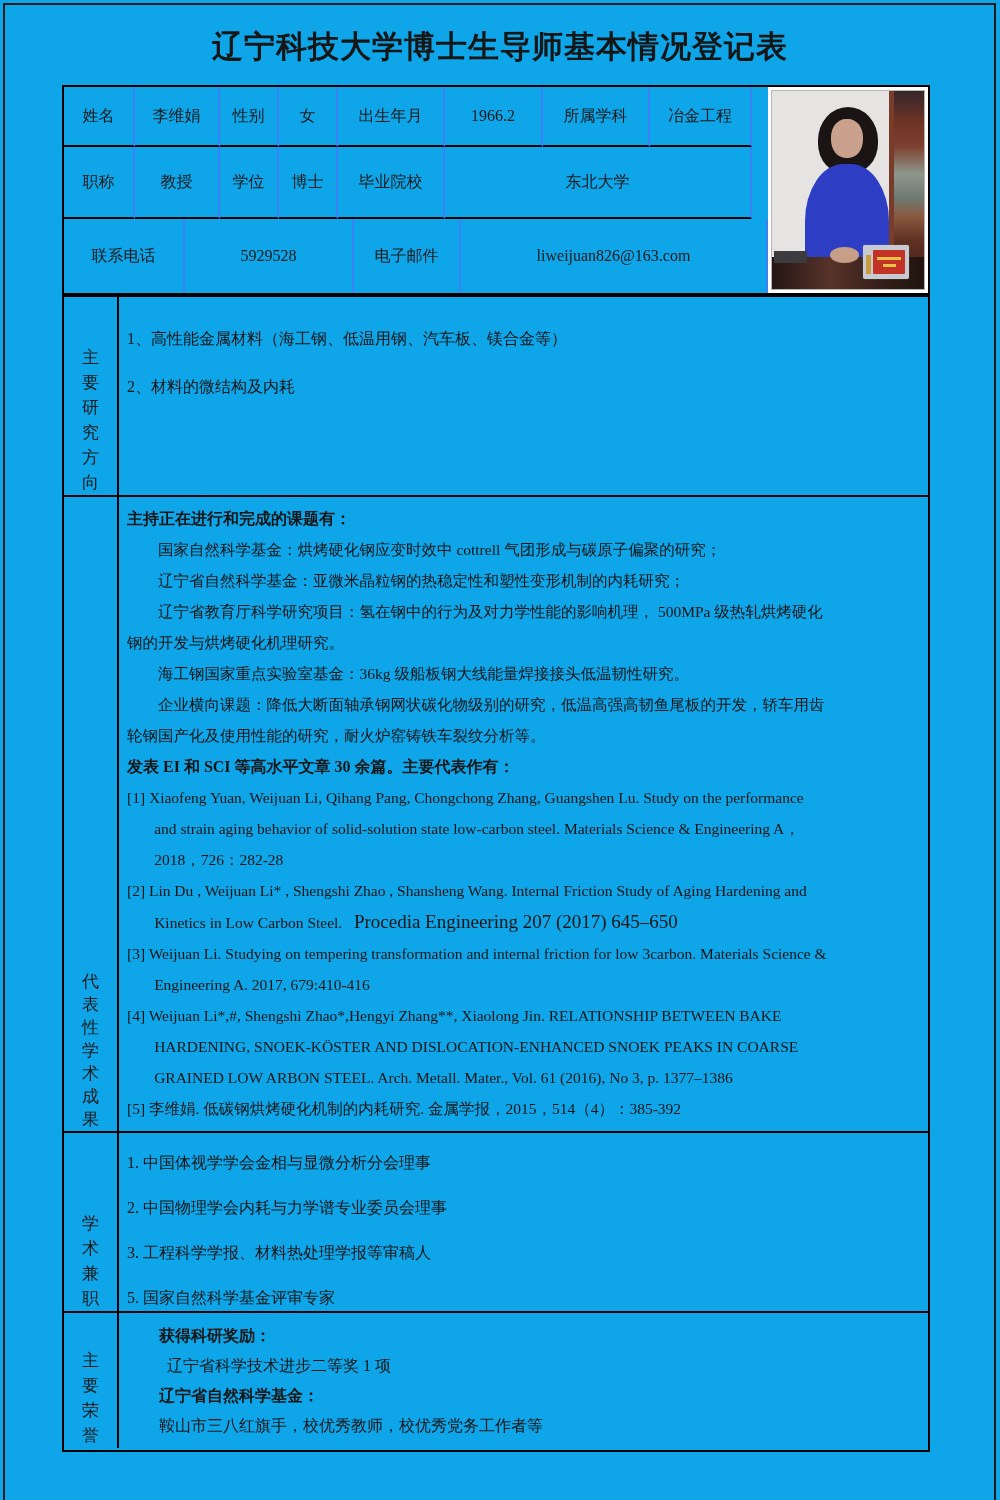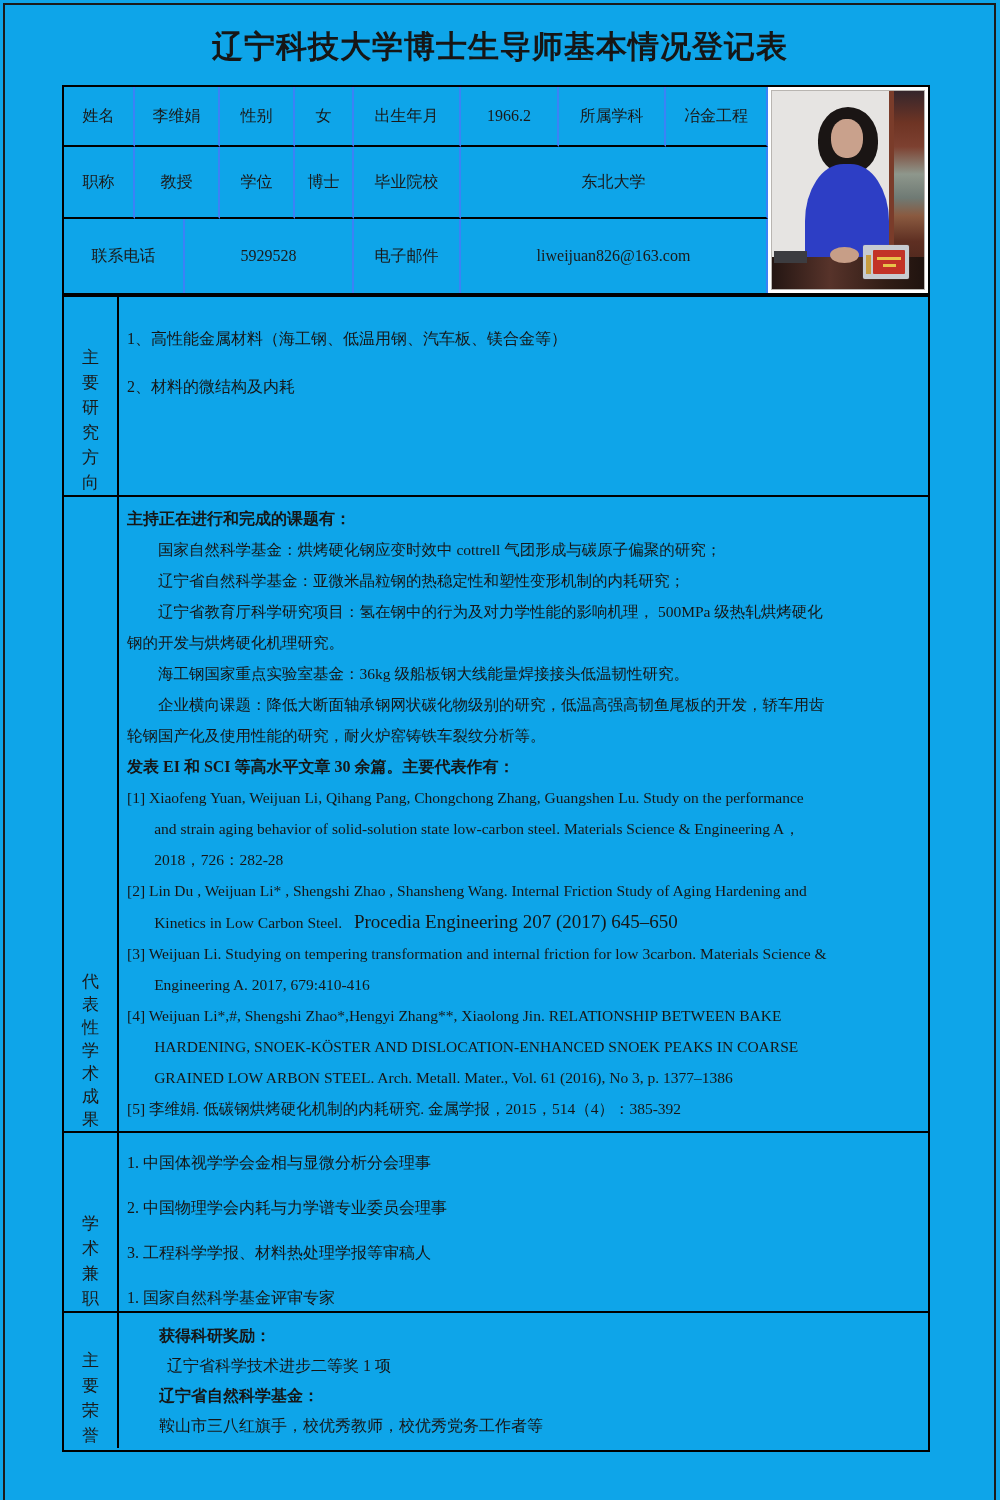--- a/index.html
+++ b/index.html
@@ -27,21 +27,21 @@
   .itrow { display:flex; width:704px; }
   .itrow-1 { height:60px; }
   .itrow-2 { height:72px; }
   .itrow-3 { height:74px; }
   .cell {
     display:flex; align-items:center; justify-content:center;
     border-right:2px solid #3b82f6; border-bottom:2px solid #000;
     font-size:16px; color:#1a1a1a; line-height:1.2;
   }
   .itrow-3 .cell { border-bottom:none; }
-  .c-w71{width:71px;} .c-w85{width:85px;} .c-w75{width:75px;} .c-w59{width:59px;}
+  .c-w71{width:71px;} .c-w85{width:85px;} .c-w75{width:59px;} .c-w59{width:59px;}
   .c-w107{width:107px;} .c-w98{width:98px;} .c-w102{width:102px;}
   .c-w307{width:307px;} .c-w121{width:121px;} .c-w169{width:169px;}
   
   .photo-cell {
     position:absolute; top:0; right:0; width:160px; height:206px;
     background:#fff; padding:3px;
   }
   .photo-scene { position:relative; width:100%; height:100%; background:#e6e4e2; overflow:hidden; border:1px solid #b9b5b1; }
   .ph-cabinet {
     position:absolute; right:0; top:0; width:23%; height:100%;
@@ -188,21 +188,21 @@
     </div>
 
     <div class="sec sec-positions">
       <div class="sec-label">
         <div class="vlabel">学术兼职</div>
       </div>
       <div class="sec-content">
         <div class="pos-item first">1. 中国体视学学会金相与显微分析分会理事</div>
         <div class="pos-item">2. 中国物理学会内耗与力学谱专业委员会理事</div>
         <div class="pos-item">3. 工程科学学报、材料热处理学报等审稿人</div>
-        <div class="pos-item">1. 国家自然科学基金评审专家</div>
+        <div class="pos-item">5. 国家自然科学基金评审专家</div>
       </div>
     </div>
 
     <div class="sec sec-honors">
       <div class="sec-label">
         <div class="vlabel">主要荣誉</div>
       </div>
       <div class="sec-content honors-wrap">
         <div class="honor-line bold">获得科研奖励：</div>
         <div class="honor-line indent">辽宁省科学技术进步二等奖 1 项</div>

